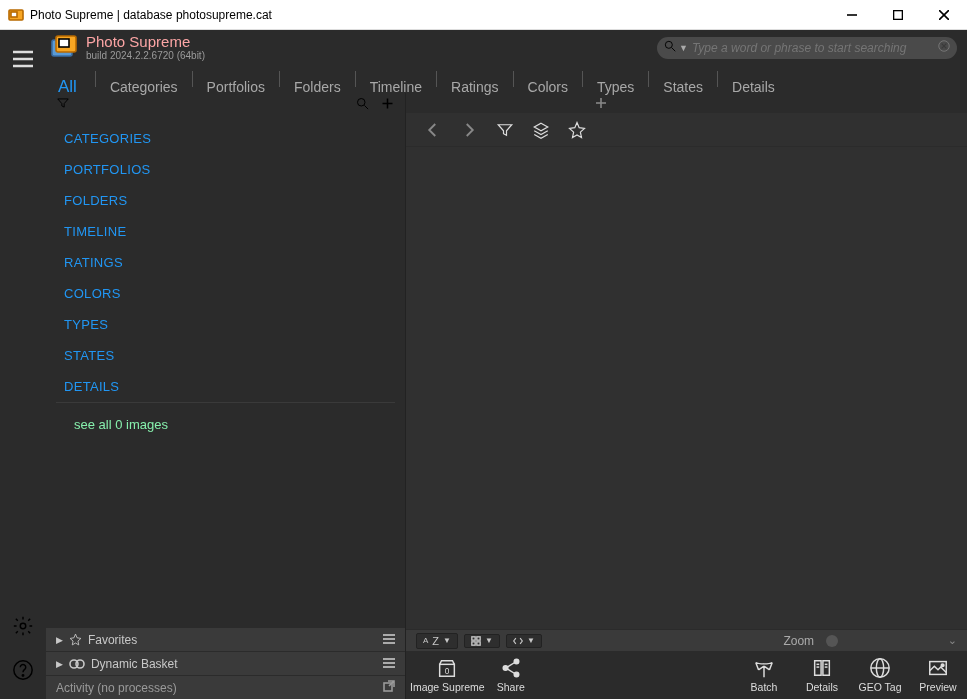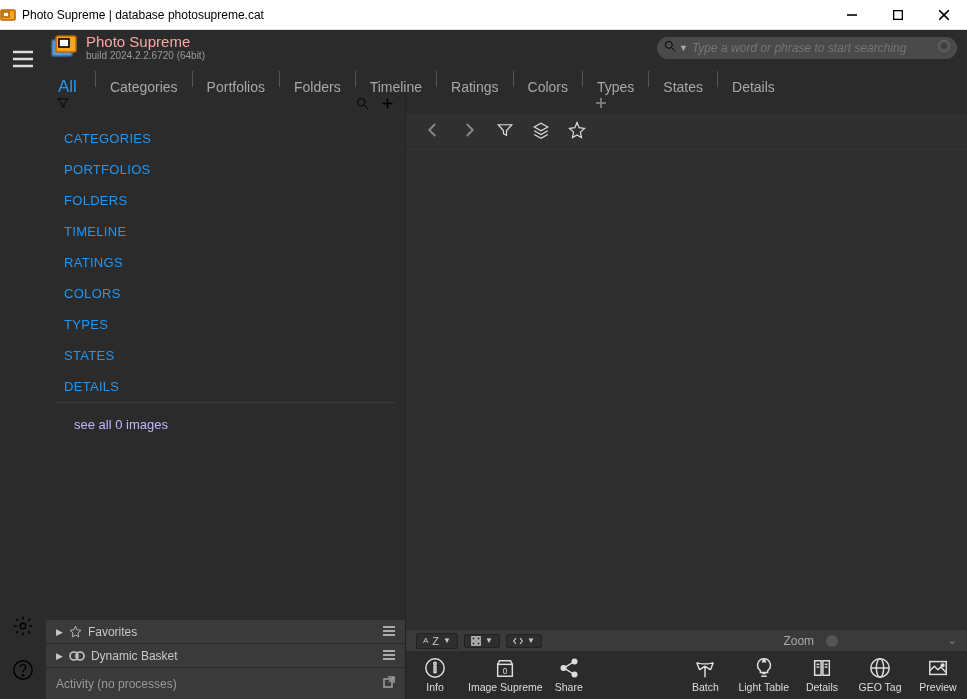--- a/index.html
+++ b/index.html
@@ -1,19 +1,19 @@
 <!DOCTYPE html>
 <html><head>
 <meta charset="utf-8">
 <style>
 * { margin: 0; padding: 0; box-sizing: border-box; font-family: "Segoe UI", Arial, sans-serif; }
 html, body { width: 967px; height: 699px; overflow: hidden; background: #fff; }
 
 
-.titlebar { height: 30px; background: #fff; border-bottom: 1px solid #ddd; display: flex; align-items: center; padding-left: 0; }
+.titlebar { height: 30px; background: #fff; border-bottom: 1px solid #ddd; display: flex; align-items: center; padding-left: 8px; }
 .titlebar .app-icon { width: 16px; height: 16px; margin-right: 6px; }
 .titlebar .title { font-size: 12px; color: #000; flex: 1; }
 .titlebar .win-controls { display: flex; }
 .titlebar .win-btn { width: 46px; height: 30px; display: flex; align-items: center; justify-content: center; font-size: 13px; color: #000; cursor: pointer; }
 .titlebar .win-btn svg { width: 10px; height: 10px; }
 
 
 .app-body { display: flex; height: calc(699px - 30px); background: #2b2b2b; }
 
 
@@ -45,29 +45,29 @@
 .content { flex: 1; display: flex; min-height: 0; }
 
 
 .catalog { width: 360px; background: #2b2b2b; display: flex; flex-direction: column; border-right: 1px solid #222; }
 .catalog-toolbar { height: 24px; display: flex; align-items: center; padding: 0 10px; }
 .catalog-toolbar .ct-left { flex: 1; }
 .catalog-list { flex: 1; overflow: auto; padding: 6px 0; }
 .cat-section { color: #2196f3; font-size: 13px; padding: 8px 18px; cursor: pointer; letter-spacing: 0.3px; }
 .cat-section + .cat-section { border-top: 0; }
 .cat-divider { height: 1px; background: #3a3a3a; margin: 0 10px 6px; }
-.see-all { color: #c4b5fd; font-size: 13px; padding: 8px 28px; cursor: pointer; }
+.see-all { color: #86efac; font-size: 13px; padding: 8px 28px; cursor: pointer; }
 
 
 .catalog-bottom { }
 .expander { background: #3a3a3a; border-top: 1px solid #2b2b2b; height: 24px; display: flex; align-items: center; padding: 0 10px; color: #c8c8c8; font-size: 12px; cursor: pointer; }
 .expander .exp-arrow { margin-right: 6px; font-size: 9px; }
 .expander .exp-icon { margin-right: 6px; display: inline-flex; }
 .expander .exp-spacer { flex: 1; }
-.activity-bar { background: #3a3a3a; height: 32px; display: flex; align-items: center; padding: 0 10px; color: #9a9a9a; font-size: 12px; border-top: 1px solid #2b2b2b; }
+.activity-bar { background: #3a3a3a; height: 24px; display: flex; align-items: center; padding: 0 10px; color: #9a9a9a; font-size: 12px; border-top: 1px solid #2b2b2b; }
 .activity-bar .exp-spacer { flex: 1; }
 
 
 .viewer { flex: 1; display: flex; flex-direction: column; background: #303030; min-width: 0; }
 .viewer-tabs { height: 20px; display: flex; align-items: flex-end; padding-left: 180px; background: #2b2b2b; }
 .viewer-tabs .vt-add { width: 30px; height: 20px; display: flex; align-items: center; justify-content: center; color: #888; cursor: pointer; }
 .viewer-toolbar { height: 34px; display: flex; align-items: center; gap: 18px; padding: 0 18px; border-bottom: 1px solid #2b2b2b; }
 .viewer-toolbar .vt-btn { color: #888; cursor: pointer; display: flex; align-items: center; }
 .viewer-toolbar .vt-btn.light { color: #ddd; }
 .viewer-content { flex: 1; background: #303030; }
@@ -341,28 +341,20 @@
           </div>
           <div class="info-spacer"></div>
           <span class="zoom-label">Zoom</span>
           <span class="zoom-dot"></span>
           <span class="zoom-val">100</span>
           <span class="zoom-chev">⌄</span>
         </div>
 
         <div class="bigbar">
           <div class="bb-left">
-            <div class="bb-btn">
-              <svg viewBox="0 0 24 24" fill="#ddd" stroke="none">
-                  <circle cx="12" cy="12" r="10"></circle>
-                  <rect x="11" y="10" width="2" height="7" fill="#2b2b2b"></rect>
-                  <circle cx="12" cy="7" r="1.3" fill="#2b2b2b"></circle>
-                </svg>
-              <span>Info</span>
-            </div>
             <div class="bb-btn" style="min-width:48px;">
               <svg viewBox="0 0 24 24" stroke="#ddd">
                   <rect x="4" y="8" width="16" height="13" fill="none"></rect>
                   <path d="M4 8l2-4h12l2 4" fill="none"></path>
                   <text x="12" y="18" text-anchor="middle" font-size="9" fill="#ddd" stroke="none">0</text>
                 </svg>
               <span style="white-space:nowrap;">Image Supreme</span>
             </div>
             <div class="bb-btn" style="min-width:44px;">
               <svg viewBox="0 0 24 24" stroke="#ddd">
@@ -377,27 +369,20 @@
           </div>
           <div class="bb-spacer-mid"></div>
           <div class="bb-btn">
             <svg viewBox="0 0 24 24" stroke="#ddd">
                 <path d="M12 22V10M12 10l-6 4M12 10l6 4M6 14l-3-8M18 14l3-8M3 6c3 2 15 2 18 0"></path>
               </svg>
             <span>Batch</span>
           </div>
           <div class="bb-btn">
             <svg viewBox="0 0 24 24" stroke="#ddd">
-                <path d="M9 21h6M10 18h4M12 2a7 7 0 0 0-4 12.7V17h8v-2.3A7 7 0 0 0 12 2z"></path>
-                <path d="M12 2l-2 4M12 2l2 4M12 2v4"></path>
-              </svg>
-            <span>Light Table</span>
-          </div>
-          <div class="bb-btn">
-            <svg viewBox="0 0 24 24" stroke="#ddd">
                 <path d="M4 4h7v16H4zM13 4h7v16h-7z"></path>
                 <line x1="6" y1="8" x2="9" y2="8"></line>
                 <line x1="6" y1="11" x2="9" y2="11"></line>
                 <line x1="15" y1="8" x2="18" y2="8"></line>
                 <line x1="15" y1="11" x2="18" y2="11"></line>
               </svg>
             <span>Details</span>
           </div>
           <div class="bb-btn">
             <svg viewBox="0 0 24 24" stroke="#ddd">

